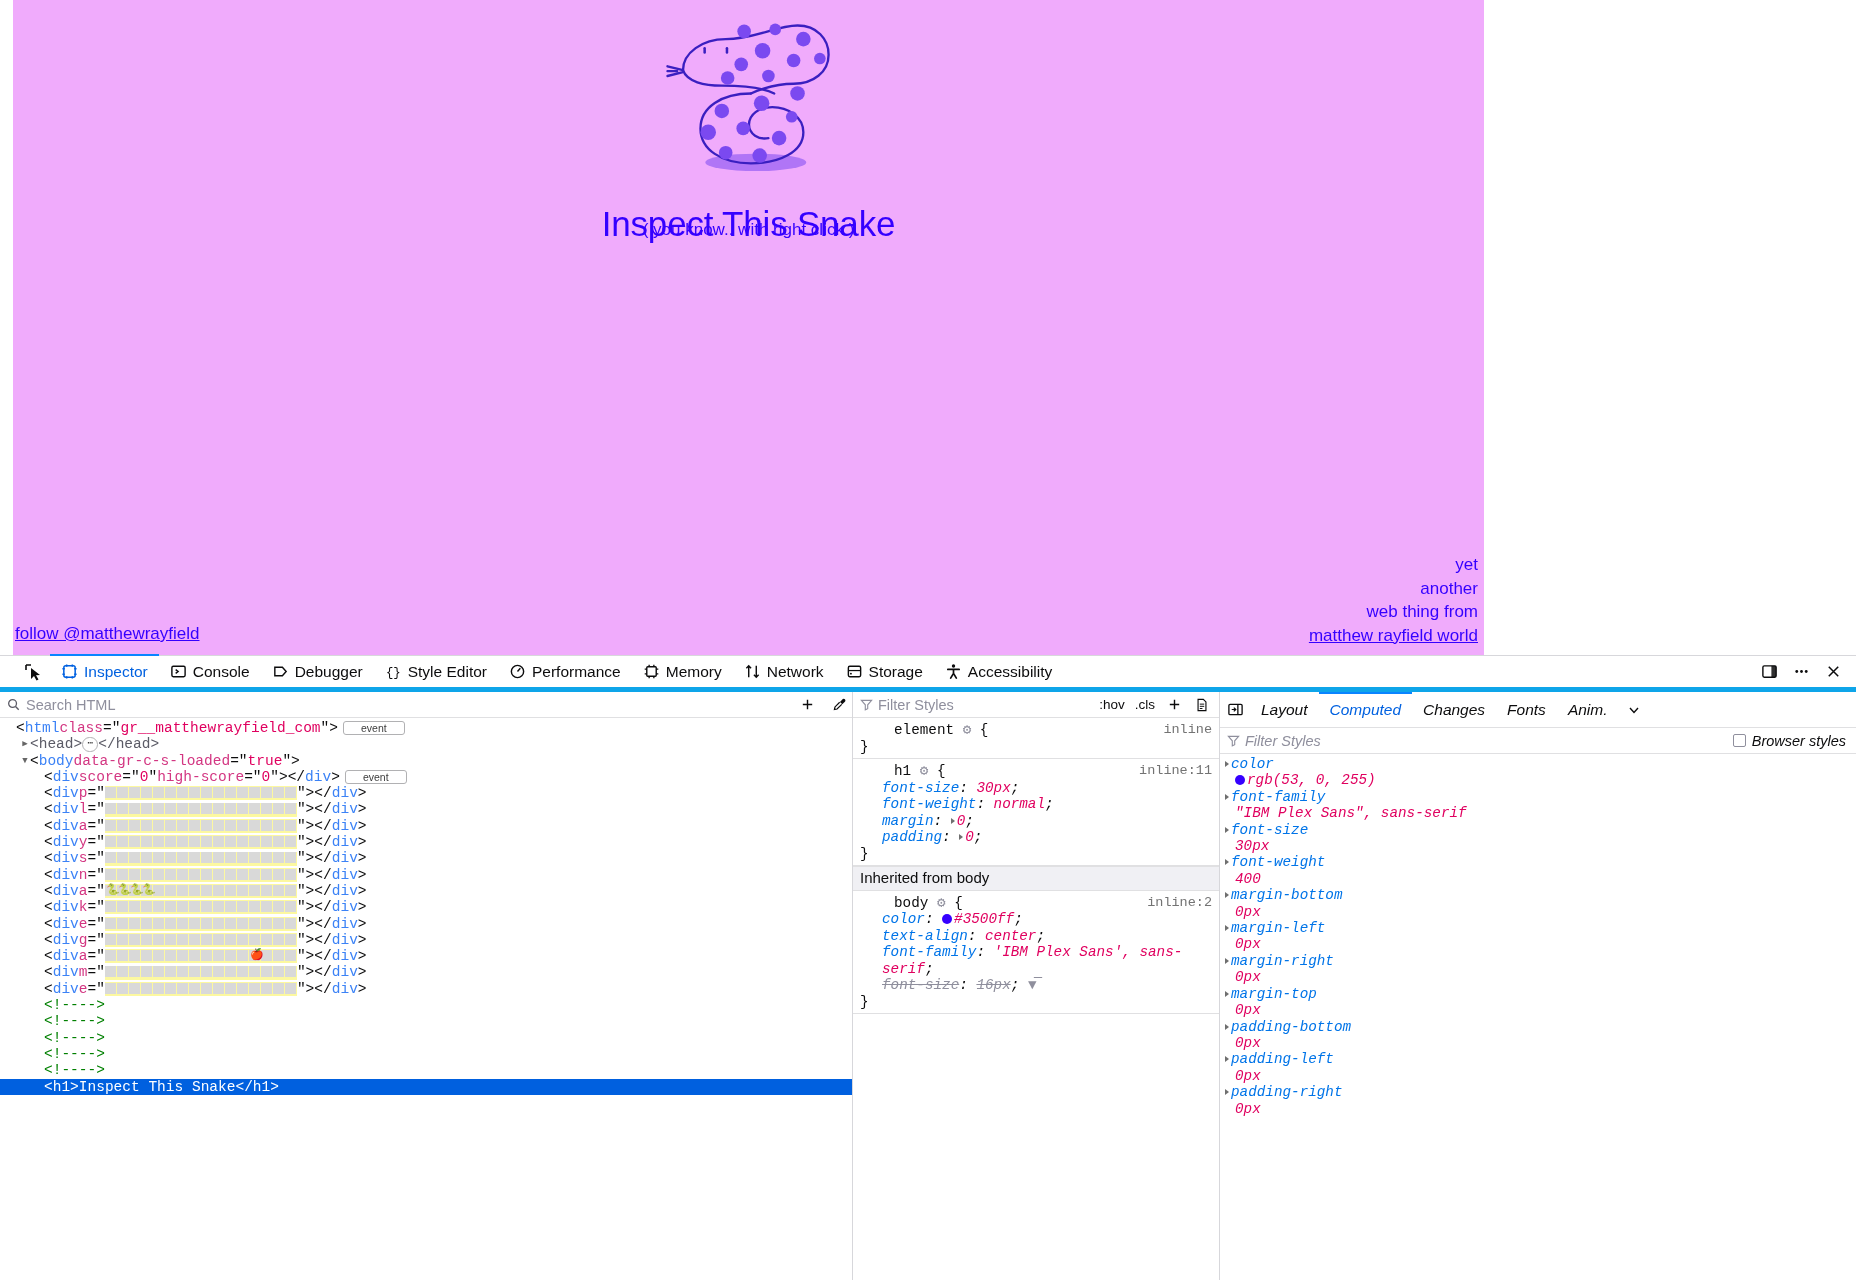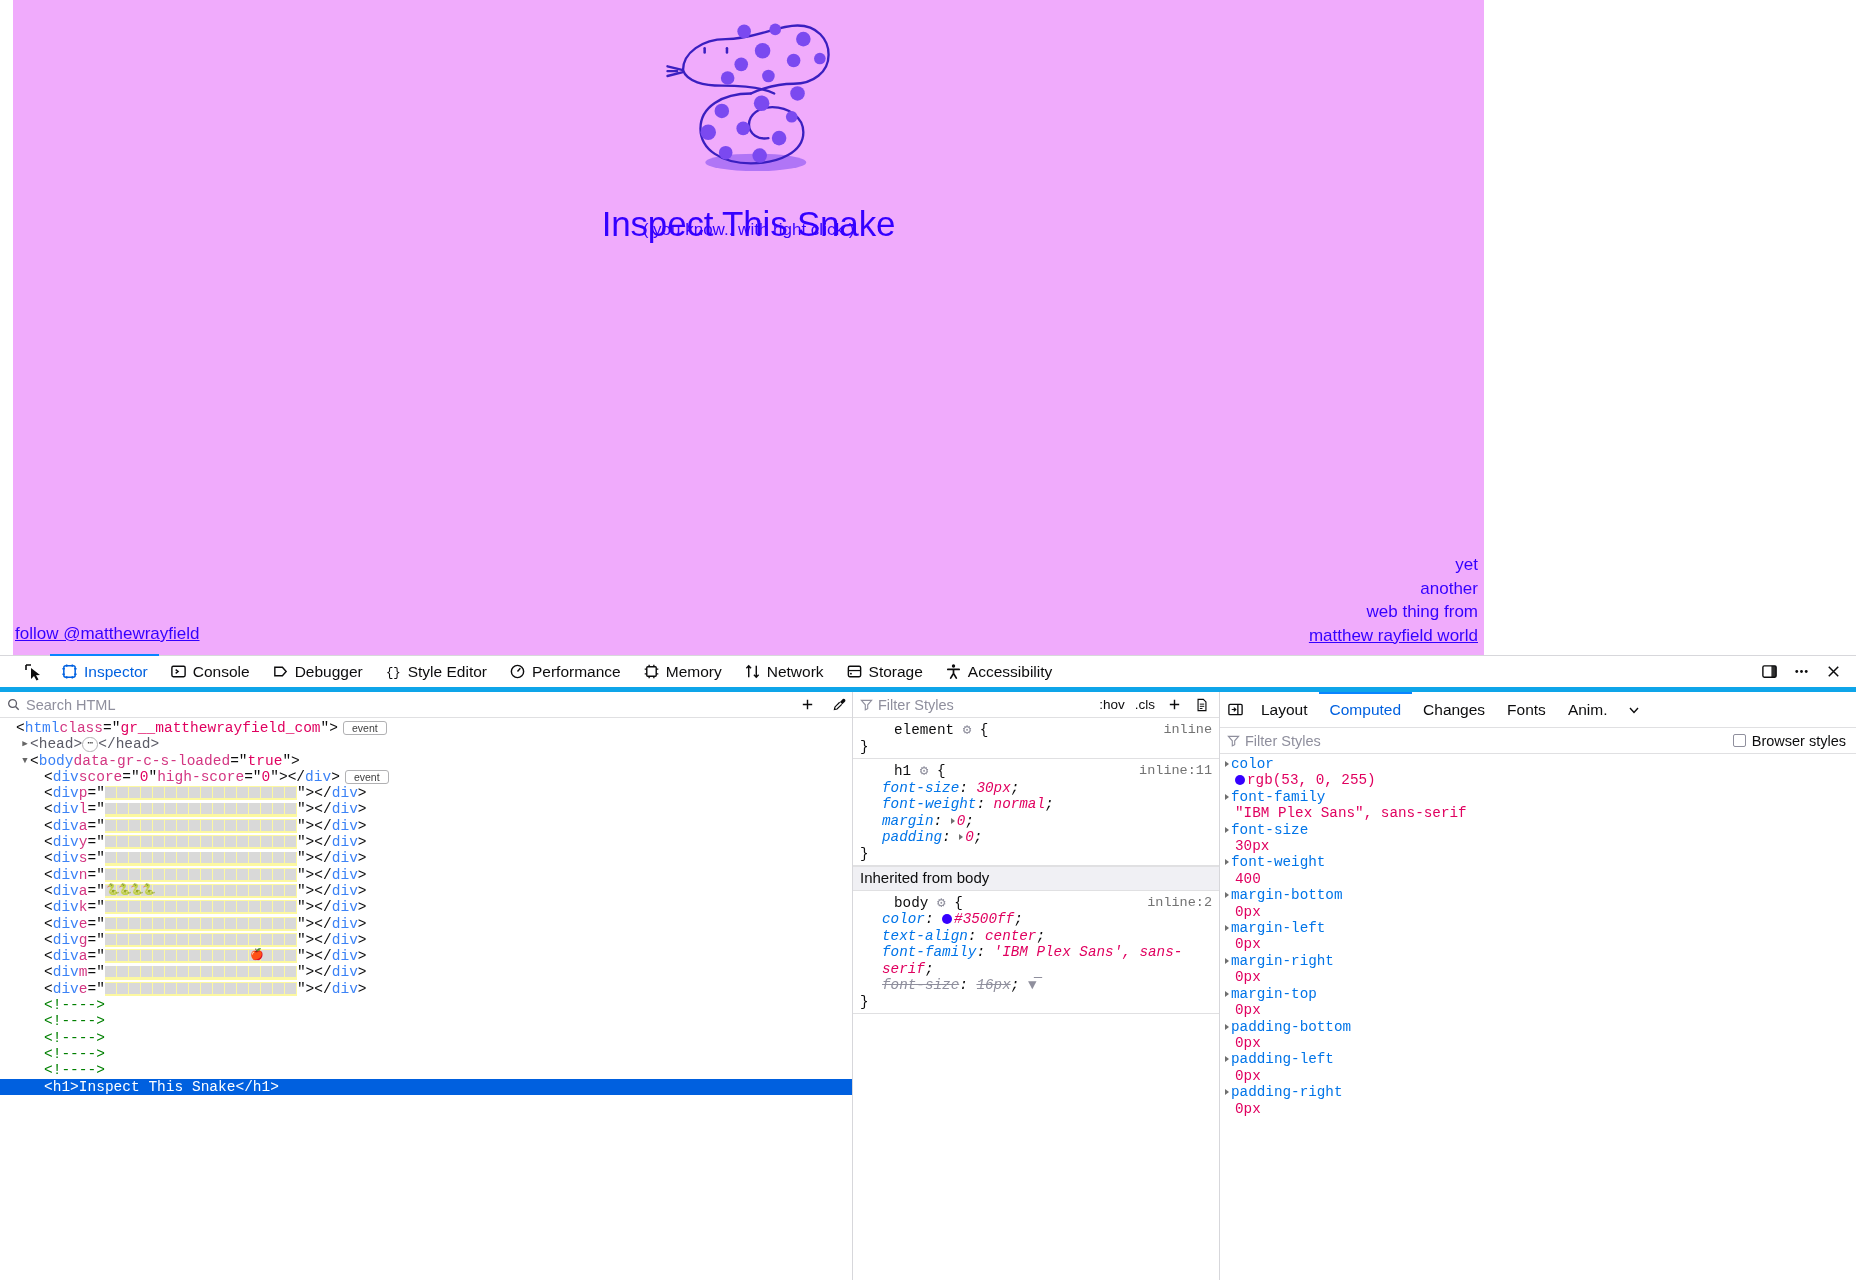--- a/index.html
+++ b/index.html
@@ -148,20 +148,21 @@
     display: flex;
     flex-direction: column;
     border-right: 1px solid #d7d7db;
     min-width: 0;
   }
   #col-computed {
     flex: 1;
     display: flex;
     flex-direction: column;
     min-width: 0;
+    font-style: italic;
   }
 
   
   #markup-searchbar {
     height: 26px;
     display: flex;
     align-items: center;
     border-bottom: 1px solid #e0e0e2;
     padding-left: 7px;
     gap: 6px;
@@ -210,21 +211,21 @@
   .attr-name { color: #d33682; }
   .attr-val { color: #e0005f; }
   .punc { color: #0c0c0d; }
   .comment { color: #008000; }
   .badge {
     display: inline-block;
     border: 1px solid #b1b1b3;
     border-radius: 3px;
     font-size: 10.5px;
     line-height: 12px;
-    padding: 0 8px;
+    padding: 0 17px;
     margin-left: 5px;
     color: #3d3d3d;
     font-family: "Liberation Sans", sans-serif;
     background: #fff;
   }
   .ellipsis-badge {
     display: inline-block;
     border: 1px solid #b1b1b3;
     border-radius: 8px;
     font-size: 10px;

